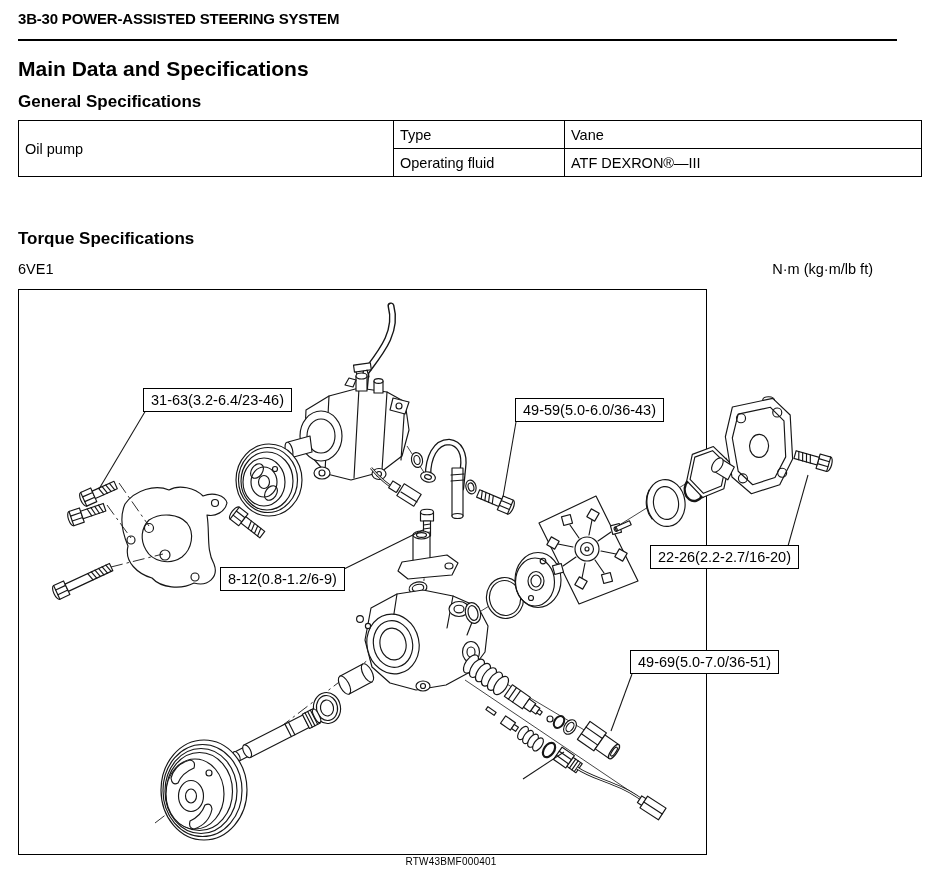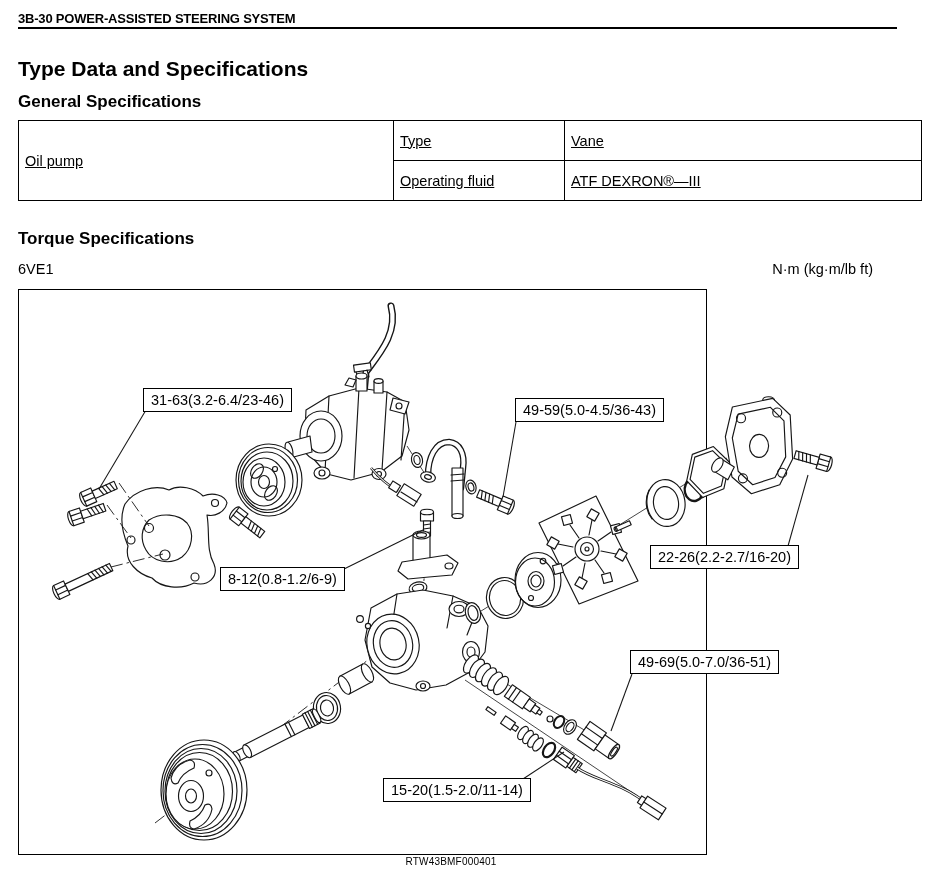--- a/index.html
+++ b/index.html
@@ -1,28 +1,28 @@
 <!DOCTYPE html>
 <html><head>
 <meta charset="utf-8">
 <style>
   html,body{margin:0;padding:0;background:#fff;}
   body{width:933px;height:872px;font-family:"Liberation Sans",sans-serif;color:#000;}
   .page{position:relative;width:933px;height:872px;overflow:hidden;background:#fff;}
 
-  .doc-header{position:absolute;left:18px;top:10px;width:879px;font-size:13px;font-weight:bold;
-              line-height:17px;letter-spacing:-0.2px;border-bottom:2px solid #000;padding-bottom:0;}
+  .doc-header{position:absolute;left:18px;top:10px;width:879px;font-size:15px;font-weight:bold;
+              line-height:17px;letter-spacing:-0.2px;border-bottom:2px solid #000;padding-bottom:12px;}
   .main-title{position:absolute;left:18px;top:56px;font-size:21px;font-weight:bold;line-height:26px;margin:0;}
   .sub-heading{position:absolute;left:18px;font-size:17px;font-weight:bold;line-height:20px;margin:0;}
   .general-heading{top:92px;}
   .torque-heading{top:229px;text-align:center;}
 
   table.spec-table{position:absolute;left:18px;top:120px;width:864px;border-collapse:collapse;
                    font-size:14.5px;table-layout:fixed;}
-  table.spec-table td{border:1.2px solid #000;padding:8px 6px;height:23px;vertical-align:middle;text-decoration:underline;}
+  table.spec-table td{border:1.2px solid #000;padding:2px 6px;height:23px;vertical-align:middle;}
   td.col-item{width:362px;vertical-align:top;}
   td.col-prop{width:158px;}
   td.col-val{width:344px;text-align:left;}
 
   .engine-code{position:absolute;left:18px;top:261px;font-size:14.5px;}
   .units-label{position:absolute;right:60px;top:261px;font-size:14.5px;}
 
   .diagram{position:absolute;left:18px;top:289px;width:689px;height:566px;border:1px solid #000;
            box-sizing:border-box;background:#fff;}
   .diagram svg{position:absolute;left:0;top:0;}
@@ -41,21 +41,21 @@
 </style>
 </head>
 <body>
 
 <div class="page">
 
   <div class="doc-header">
     <span>3B-30 POWER-ASSISTED STEERING SYSTEM</span>
   </div>
 
-  <h1 class="main-title">Type Data and Specifications</h1>
+  <h1 class="main-title">Main Data and Specifications</h1>
   <h2 class="sub-heading general-heading">General Specifications</h2>
 
   <table class="spec-table">
     <tbody>
         <tr>
       <td class="col-item" rowspan="2">Oil pump</td>
       <td class="col-prop">Type</td>
       <td class="col-val">Vane</td>
     </tr>
     <tr>
@@ -379,21 +379,20 @@
         <path class="ld" d="M127,120 L80,199"></path>
         <path class="ld" d="M497,132 L484,207"></path>
         <path class="ld" d="M325,279 L404,240"></path>
         <path class="ld" d="M769,256 L789,185"></path>
         <path class="ld" d="M613,384 L592,441"></path>
         <path class="ld" d="M504,489 L545,462"></path>
       </g>
     </svg>
 
     <div class="callout" style="left:124px;top:98px">31-63(3.2-6.4/23-46)</div>
-    <div class="callout" style="left:496px;top:108px">49-59(5.0-4.5/36-43)</div>
+    <div class="callout" style="left:496px;top:108px">49-59(5.0-6.0/36-43)</div>
     <div class="callout" style="left:201px;top:277px">8-12(0.8-1.2/6-9)</div>
     <div class="callout" style="left:631px;top:255px">22-26(2.2-2.7/16-20)</div>
     <div class="callout" style="left:611px;top:360px">49-69(5.0-7.0/36-51)</div>
-    <div class="callout" style="left:364px;top:488px">15-20(1.5-2.0/11-14)</div>
   </div>
 
   <div class="figure-code">RTW43BMF000401</div>
 </div>
 
 </body></html>

